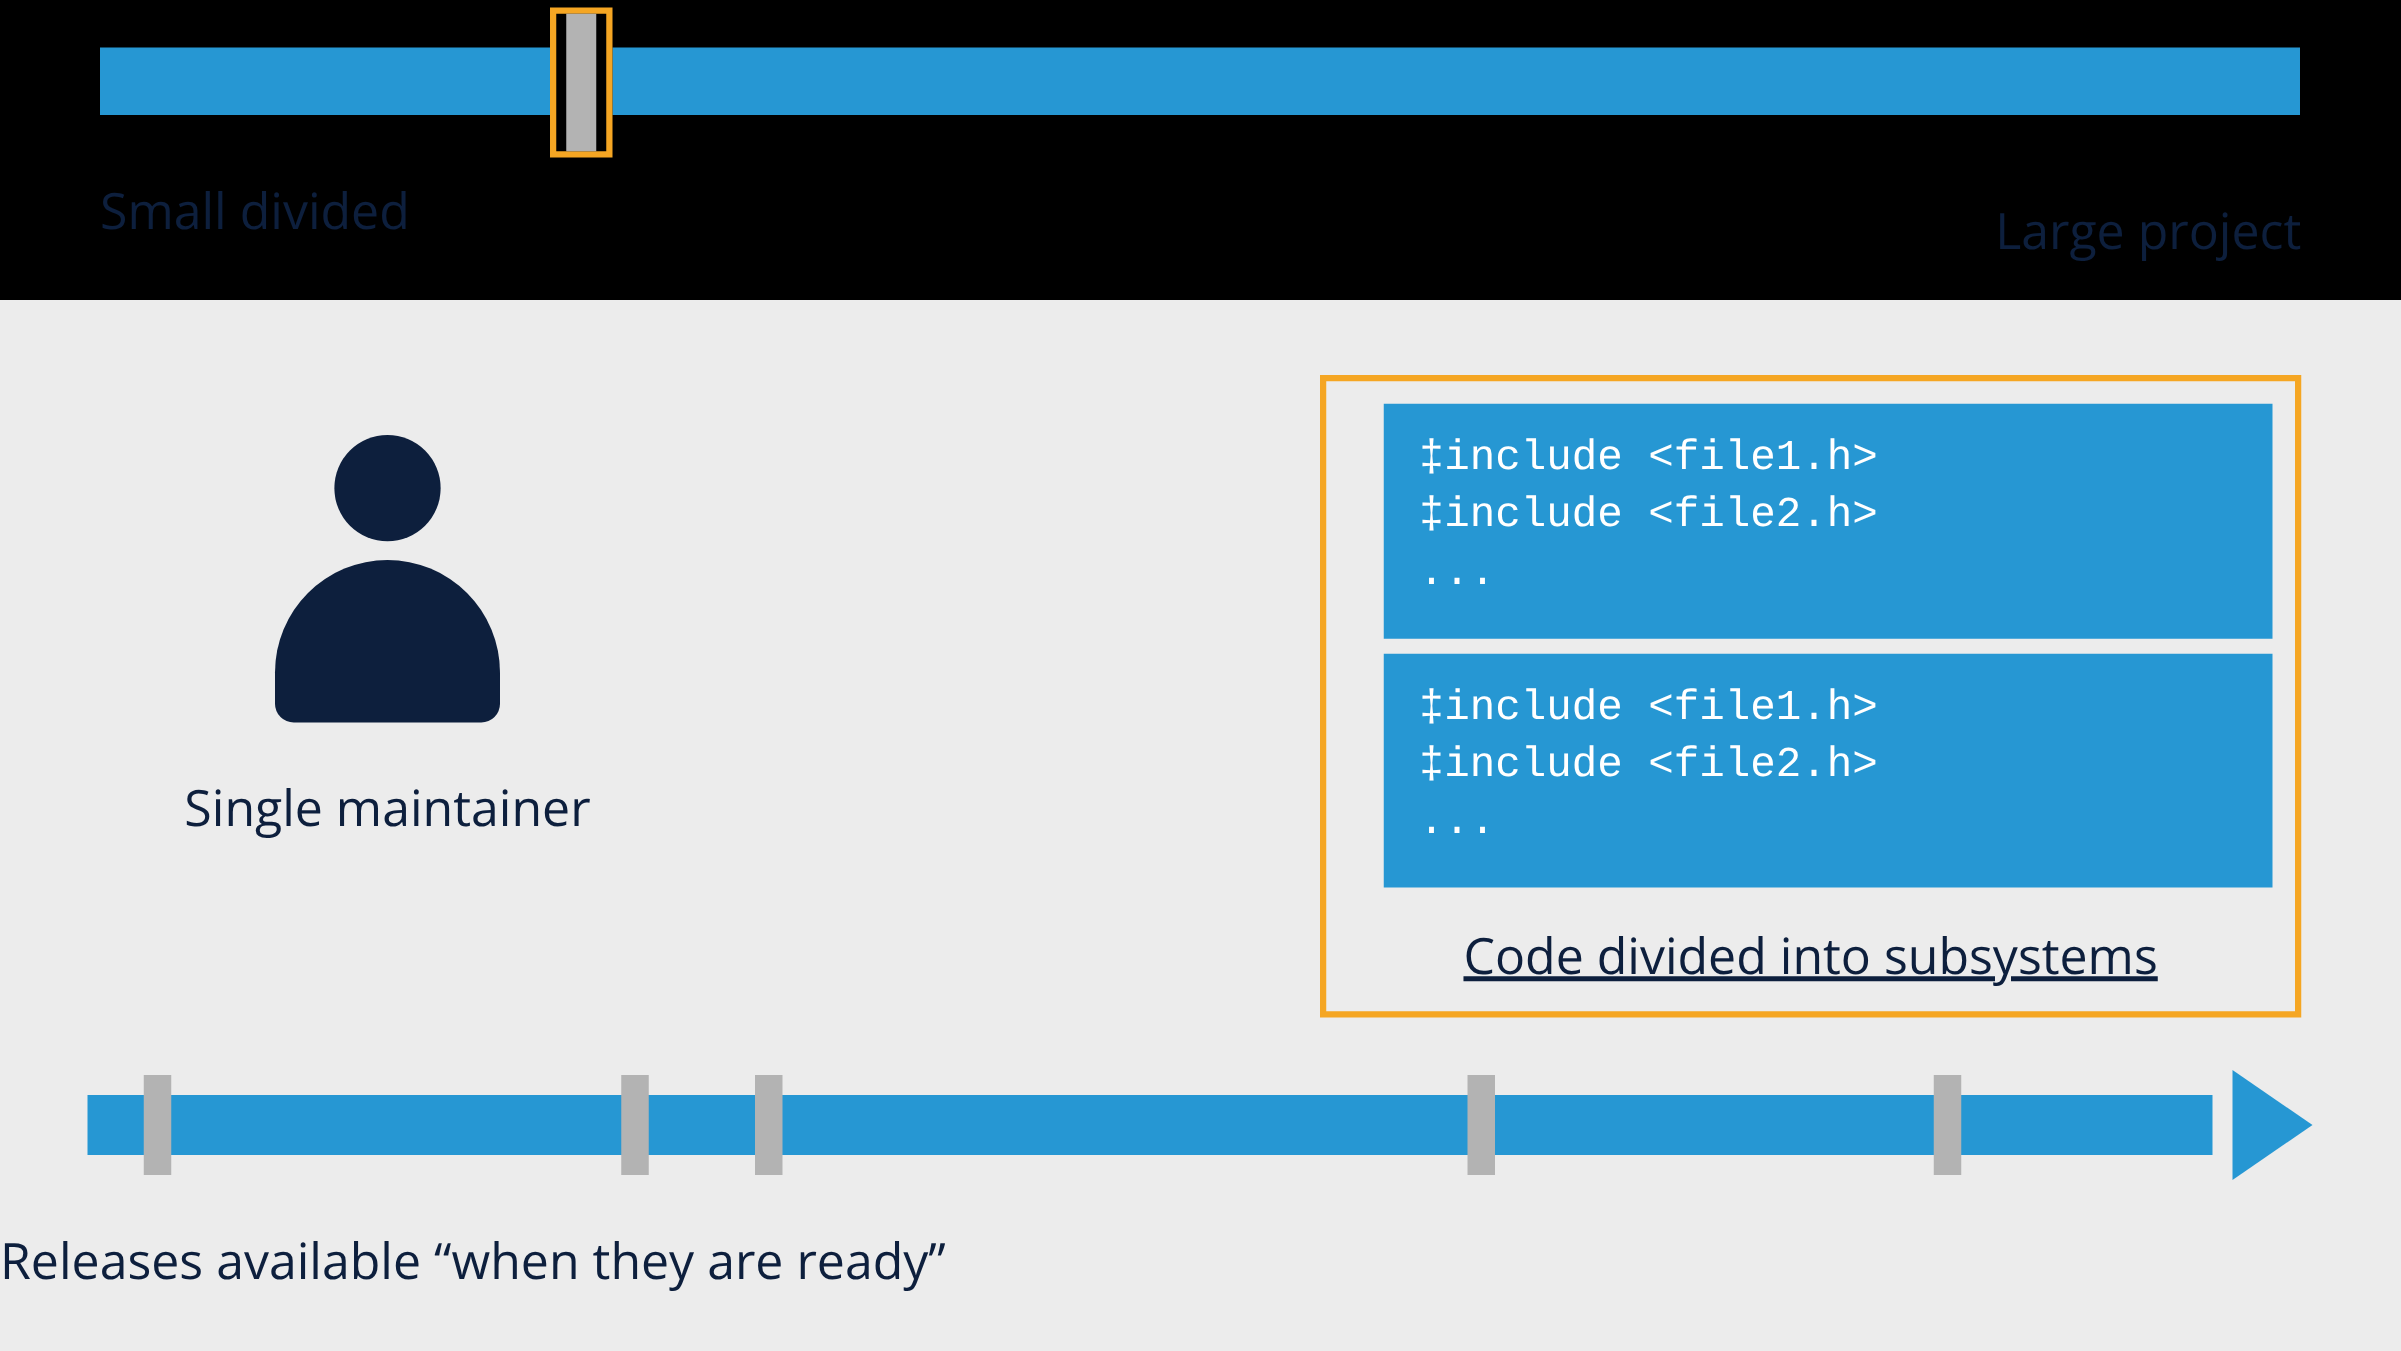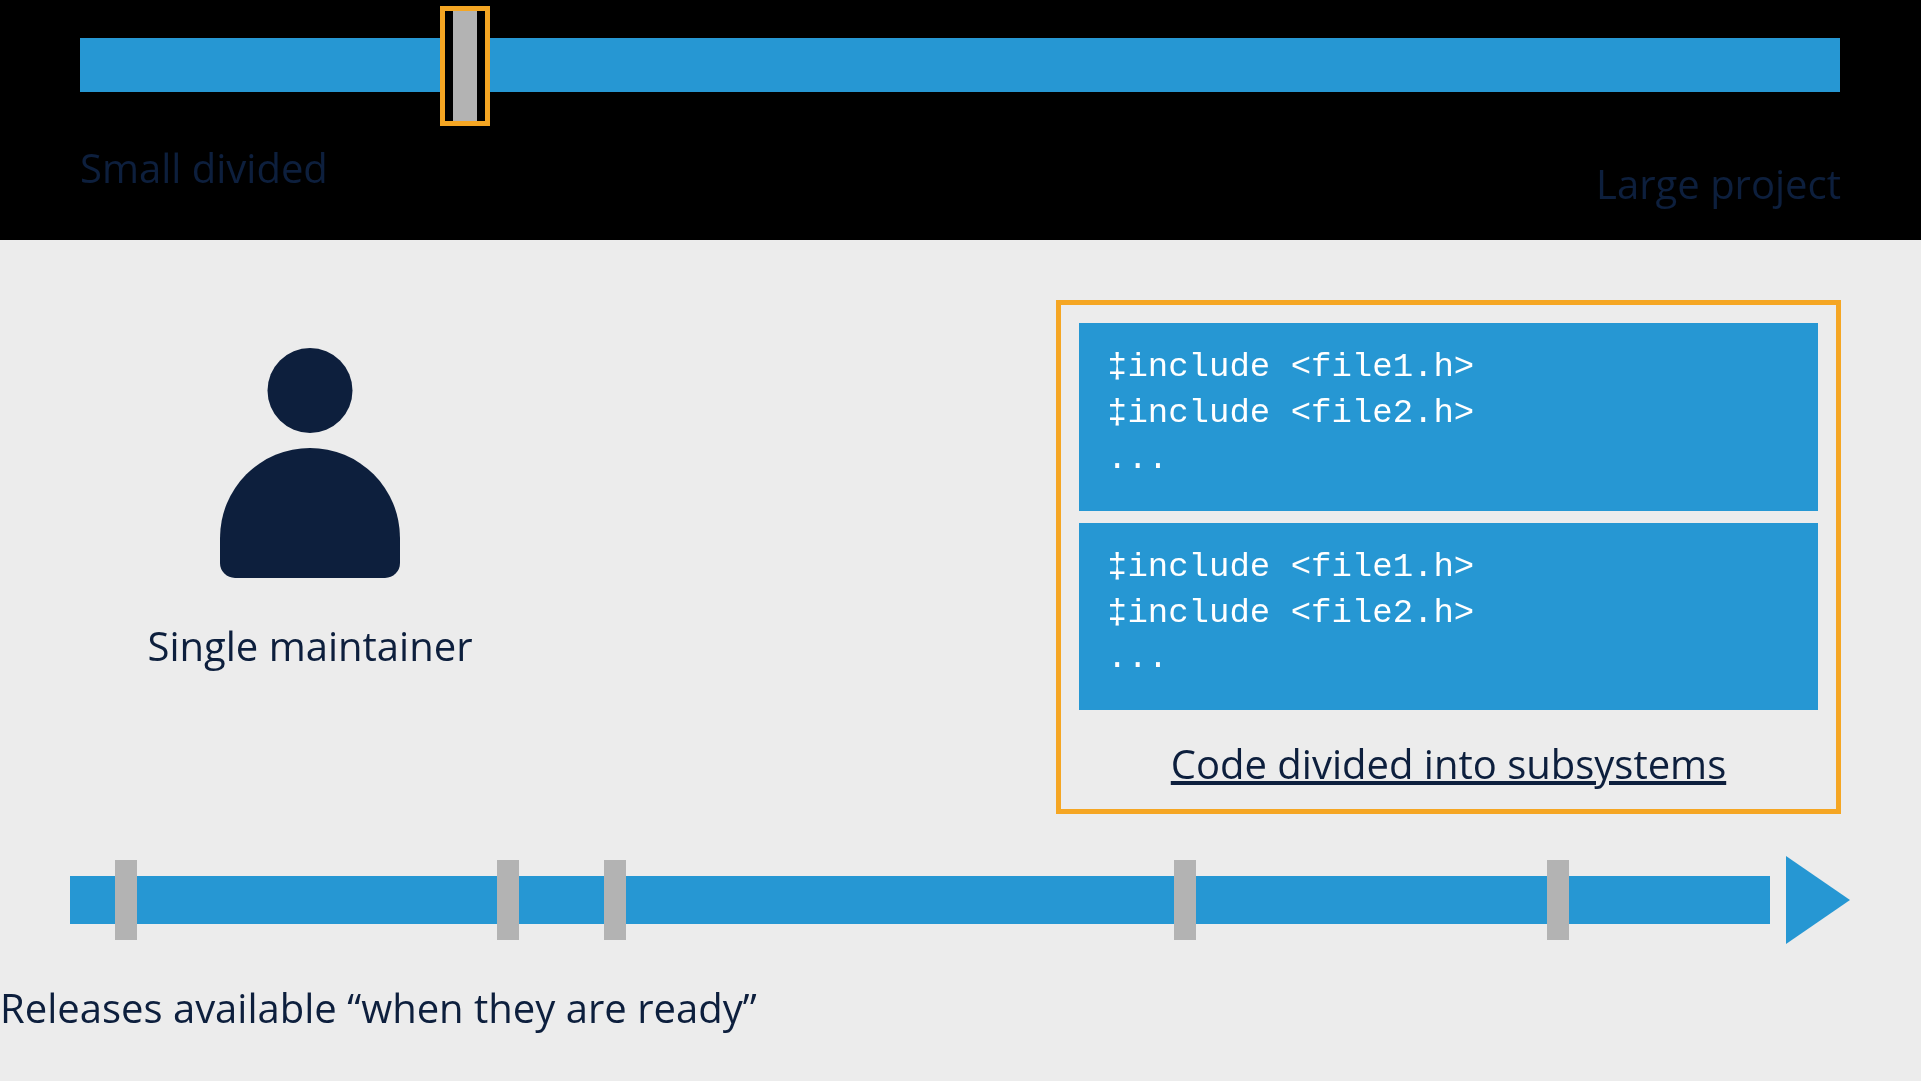--- a/index.html
+++ b/index.html
@@ -119,20 +119,21 @@
   }
   .code-panel {
     background: #2697d3;
     color: #fff;
     font-family: "Courier New", monospace;
     font-size: 34px;
     line-height: 1.35;
     padding: 22px 28px 28px 28px;
     margin-bottom: 12px;
     white-space: pre;
+    margin-left: 28px;
   }
   .code-box-label {
     text-align: center;
     font-size: 40px;
     color: #0d1f3d;
     padding: 14px 0 8px 0;
     text-decoration: underline;
   }
 
   

